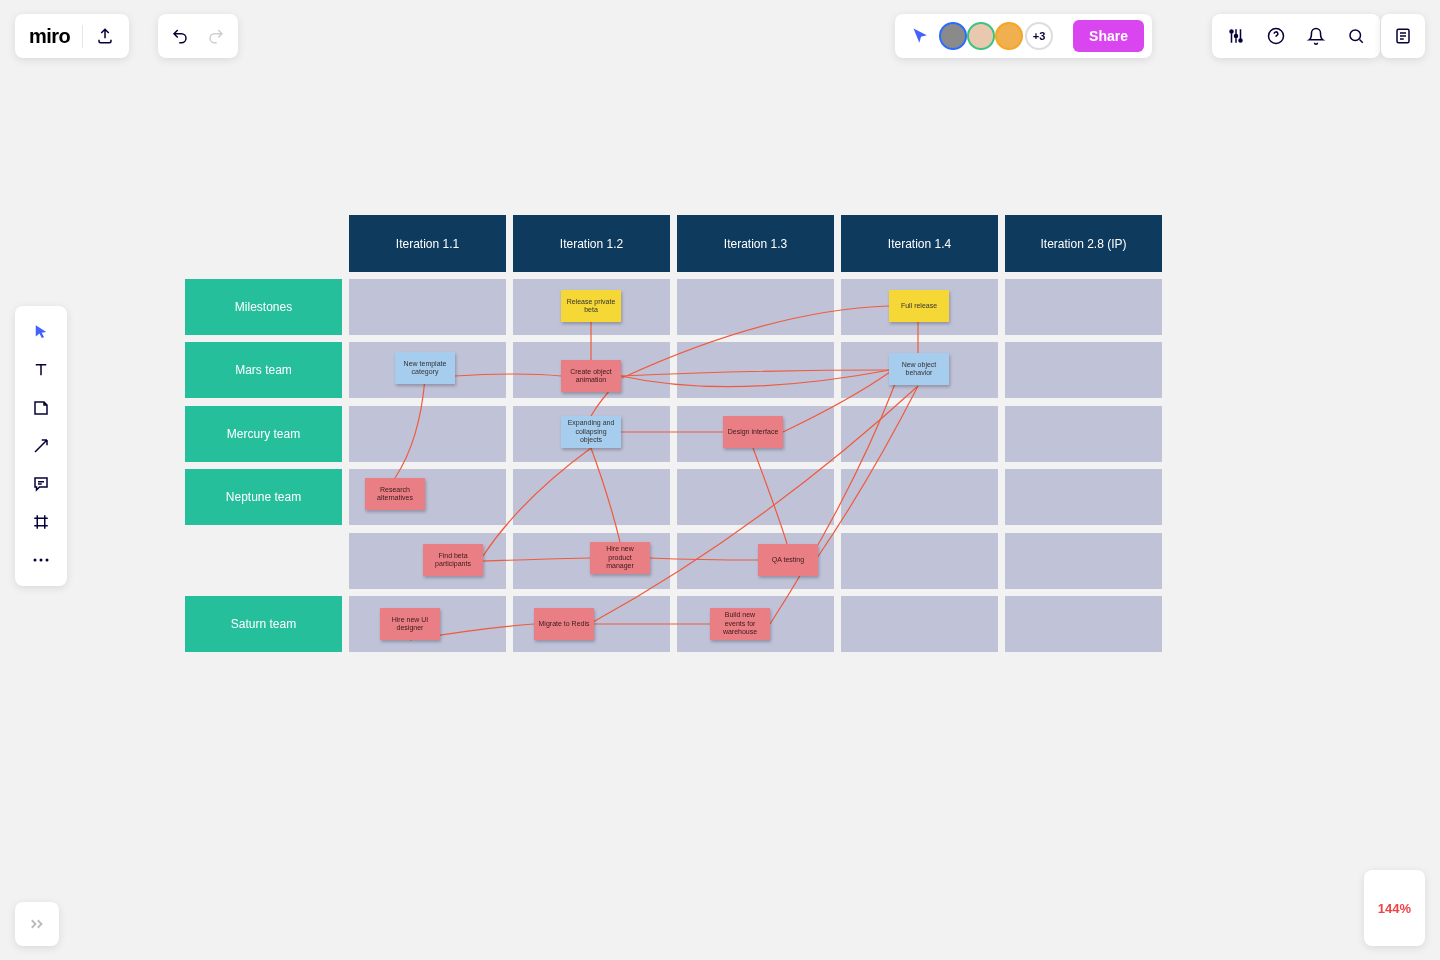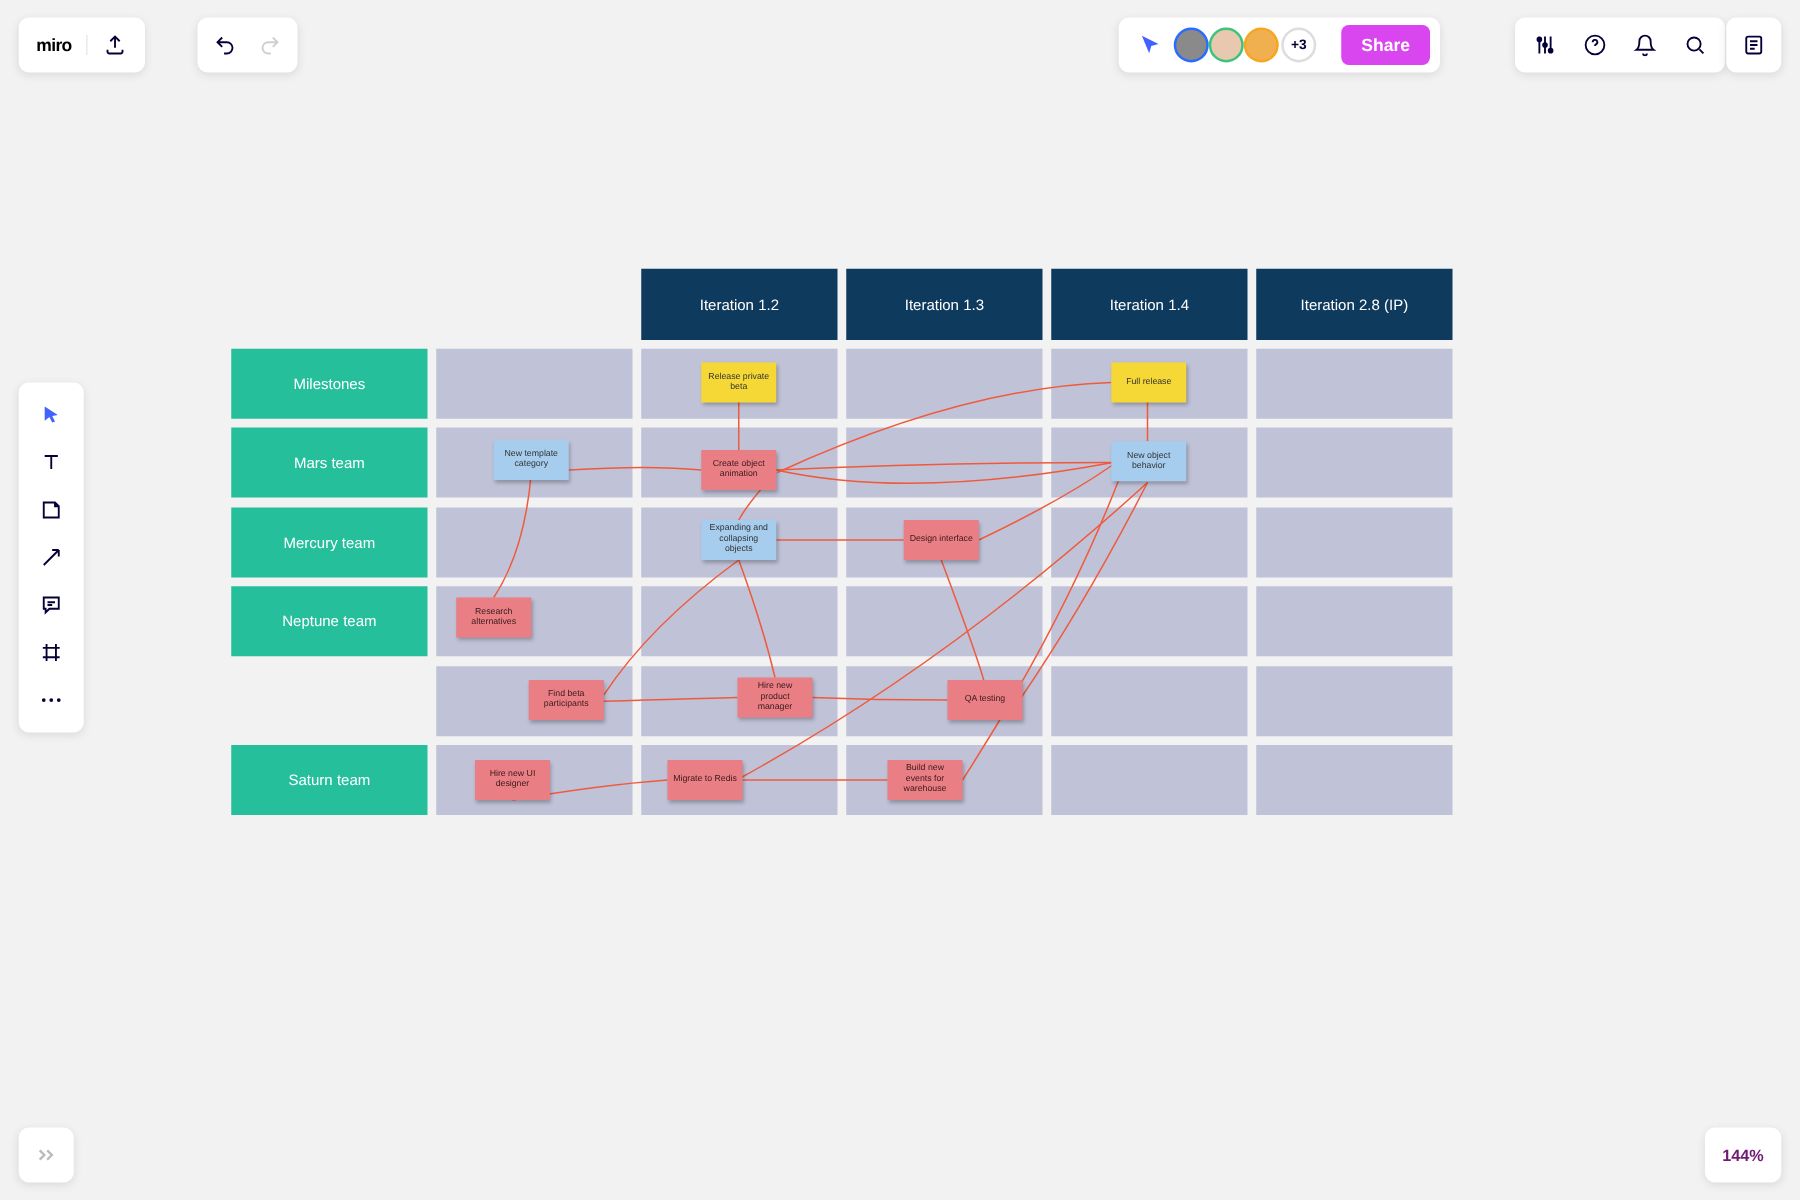--- a/index.html
+++ b/index.html
@@ -1,35 +1,35 @@
 <!DOCTYPE html>
 <html><head>
 <meta charset="utf-8">
 <style>
   html,body{margin:0;padding:0;width:1440px;height:960px;background:#f2f2f2;font-family:-apple-system,BlinkMacSystemFont,"Segoe UI",Helvetica,Arial,sans-serif;overflow:hidden;position:relative}
   .toolbar{position:absolute;top:14px;background:#fff;border-radius:8px;box-shadow:0 2px 8px rgba(0,0,0,0.1);display:flex;align-items:center}
   .tb-left{left:15px;height:44px;padding:0 6px}
   .tb-right1{right:288px;height:44px;padding:0 8px;gap:6px}
   .tb-right2{right:60px;height:44px;padding:0 6px;gap:4px}
   .tb-right3{right:15px;height:44px;width:44px;justify-content:center}
-  .logo{font-weight:700;font-size:14px;letter-spacing:-0.5px;padding:0 12px 0 8px;border-right:1px solid #e5e5e5;margin-right:4px}
+  .logo{font-weight:700;font-size:20px;letter-spacing:-0.5px;padding:0 12px 0 8px;border-right:1px solid #e5e5e5;margin-right:4px}
   .icon-btn{width:36px;height:36px;display:flex;align-items:center;justify-content:center;border-radius:6px;cursor:pointer;color:#050038}
   .icon-btn.disabled{color:#cfcfcf}
   .avatar{width:28px;height:28px;border-radius:50%;border:2px solid;display:inline-block;margin-left:-6px;box-sizing:border-box}
   .av1{background:#8a8a8a;border-color:#2a6cff}
   .av2{background:#e8c9b0;border-color:#3cc47c}
   .av3{background:#f0b050;border-color:#f5a623}
   .av-count{width:28px;height:28px;border-radius:50%;border:2px solid #ddd;display:inline-flex;align-items:center;justify-content:center;font-size:11px;font-weight:600;color:#050038;margin-left:-4px;background:#fff;box-sizing:border-box}
   .share-btn{background:#d946ef;color:#fff;border:none;border-radius:6px;padding:8px 16px;font-weight:600;font-size:14px;cursor:pointer;margin-left:14px}
   .tb-undo{left:158px;height:44px;padding:0 4px}
   .side-toolbar{position:absolute;left:15px;top:306px;width:52px;background:#fff;border-radius:8px;box-shadow:0 2px 8px rgba(0,0,0,0.1);display:flex;flex-direction:column;align-items:center;padding:8px 0;gap:2px}
   .side-btn{width:40px;height:36px;display:flex;align-items:center;justify-content:center;cursor:pointer;border-radius:6px;color:#050038}
   .side-btn.active{color:#4262ff}
   .bottom-expand{position:absolute;left:15px;bottom:14px;width:44px;height:44px;background:#fff;border-radius:8px;box-shadow:0 2px 8px rgba(0,0,0,0.1);display:flex;align-items:center;justify-content:center;cursor:pointer;color:#bbb}
-  .zoom{position:absolute;right:15px;bottom:14px;height:44px;background:#fff;border-radius:8px;box-shadow:0 2px 8px rgba(0,0,0,0.1);display:flex;align-items:center;padding:0 14px;font-size:13px;font-weight:600;color:#701a75}
+  .zoom{position:absolute;right:15px;bottom:14px;height:44px;background:#fff;border-radius:8px;box-shadow:0 2px 8px rgba(0,0,0,0.1);display:flex;align-items:center;padding:16px 14px;font-size:13px;font-weight:600;color:#ef4444}
   
   .canvas{position:absolute;left:0;top:0;width:1440px;height:960px}
   .col-header{position:absolute;background:#0e3a5e;color:#fff;font-size:12px;display:flex;align-items:center;justify-content:center;height:57px;width:157px}
   .row-header{position:absolute;background:#26bf9c;color:#fff;font-size:12px;display:flex;align-items:center;justify-content:center;height:56px;width:157px}
   .cell{position:absolute;background:#c0c2d8;height:56px;width:157px}
   .sticky{position:absolute;width:60px;height:32px;font-size:7px;line-height:1.2;text-align:center;display:flex;align-items:center;justify-content:center;padding:2px 4px;box-sizing:border-box;color:#333;box-shadow:1px 2px 3px rgba(0,0,0,0.25)}
   .sticky.yellow{background:#f5d835}
   .sticky.blue{background:#a6cded}
   .sticky.pink{background:#ea7e85;color:#3a1a1a}
   svg.connectors{position:absolute;left:0;top:0;width:1440px;height:960px;pointer-events:none}
@@ -150,20 +150,23 @@
       <path d="M5 4l5 5-5 5M13 4l5 5-5 5"></path>
     </svg>
 </div>
 
 <div class="zoom">
     <span>144%</span>
   </div>
 
 <div class="canvas">
 
+  <div class="col-header" style="left:349px;top:215px">
+      <span>Iteration 1.1</span>
+    </div>
   <div class="col-header" style="left:513px;top:215px">
       <span>Iteration 1.2</span>
     </div>
   <div class="col-header" style="left:677px;top:215px">
       <span>Iteration 1.3</span>
     </div>
   <div class="col-header" style="left:841px;top:215px">
       <span>Iteration 1.4</span>
     </div>
   <div class="col-header" style="left:1005px;top:215px">

